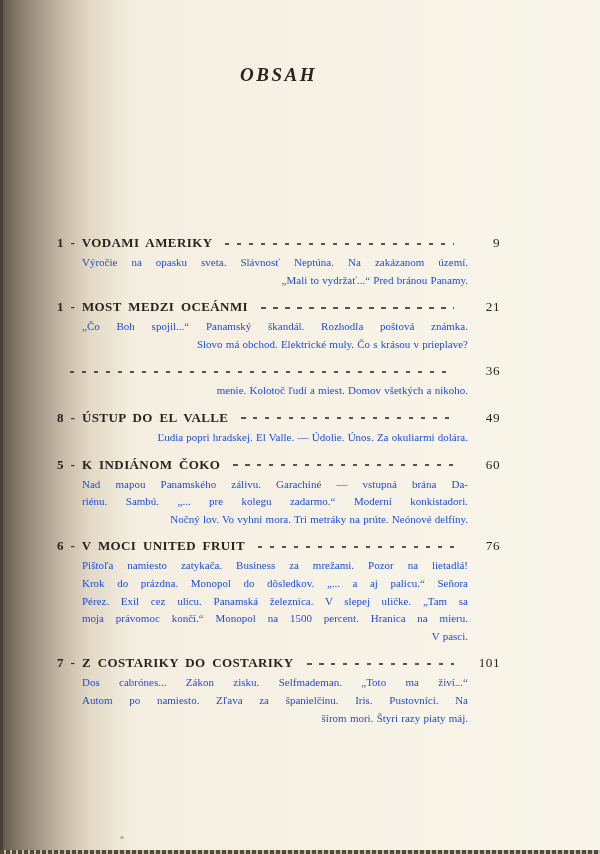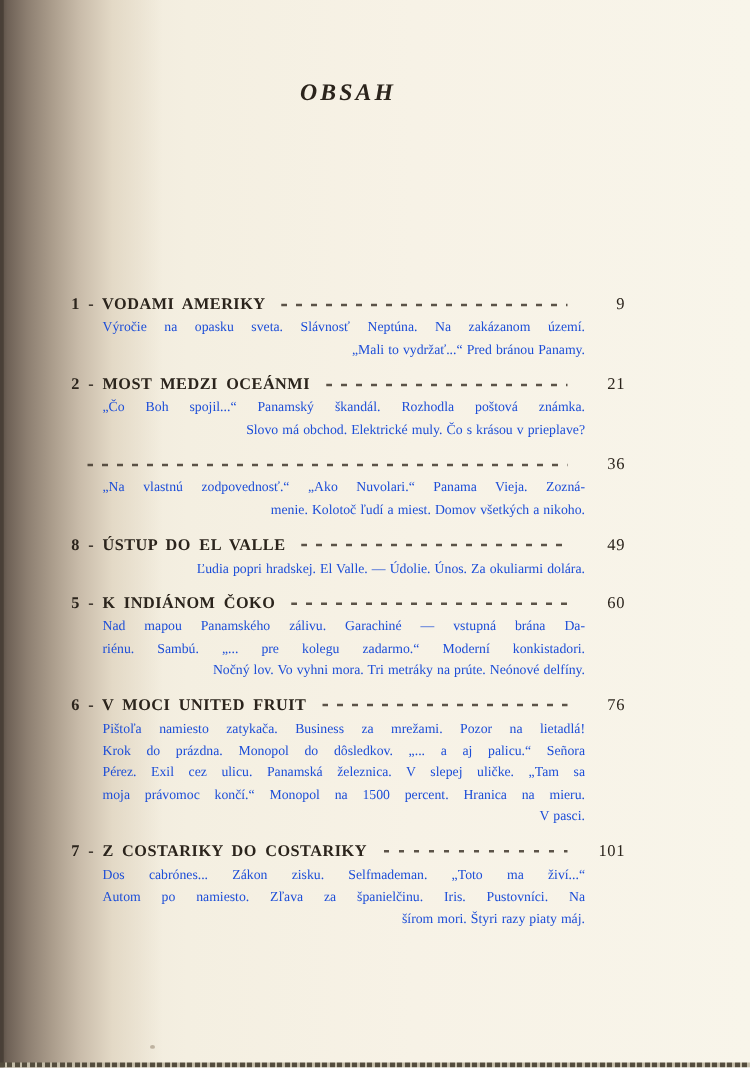--- a/index.html
+++ b/index.html
@@ -140,37 +140,36 @@
         <span class="pnum">9</span>
       </div>
       <div class="desc">
         <div class="dline just">Výročie na opasku sveta. Slávnosť Neptúna. Na zakázanom území.</div>
         <div class="dline">„Mali to vydržať...“ Pred bránou Panamy.</div>
       </div>
     </section>
 
     <section class="entry">
       <div class="head">
-        <span>2 - MOST MEDZI OCEÁNMI</span>
+        <span>1 - MOST MEDZI OCEÁNMI</span>
         <span class="leader"></span>
         <span class="pnum">21</span>
       </div>
       <div class="desc">
         <div class="dline just">„Čo Boh spojil...“ Panamský škandál. Rozhodla poštová známka.</div>
         <div class="dline">Slovo má obchod. Elektrické muly. Čo s krásou v prieplave?</div>
       </div>
     </section>
 
     <section class="entry">
       <div class="head">
         <span class="leader"></span>
         <span class="pnum">36</span>
       </div>
       <div class="desc">
-        <div class="dline just">„Na vlastnú zodpovednosť.“ „Ako Nuvolari.“ Panama Vieja. Zozná-</div>
         <div class="dline">menie. Kolotoč ľudí a miest. Domov všetkých a nikoho.</div>
       </div>
     </section>
 
     <section class="entry">
       <div class="head">
         <span>8 - ÚSTUP DO EL VALLE</span>
         <span class="leader"></span>
         <span class="pnum">49</span>
       </div>

